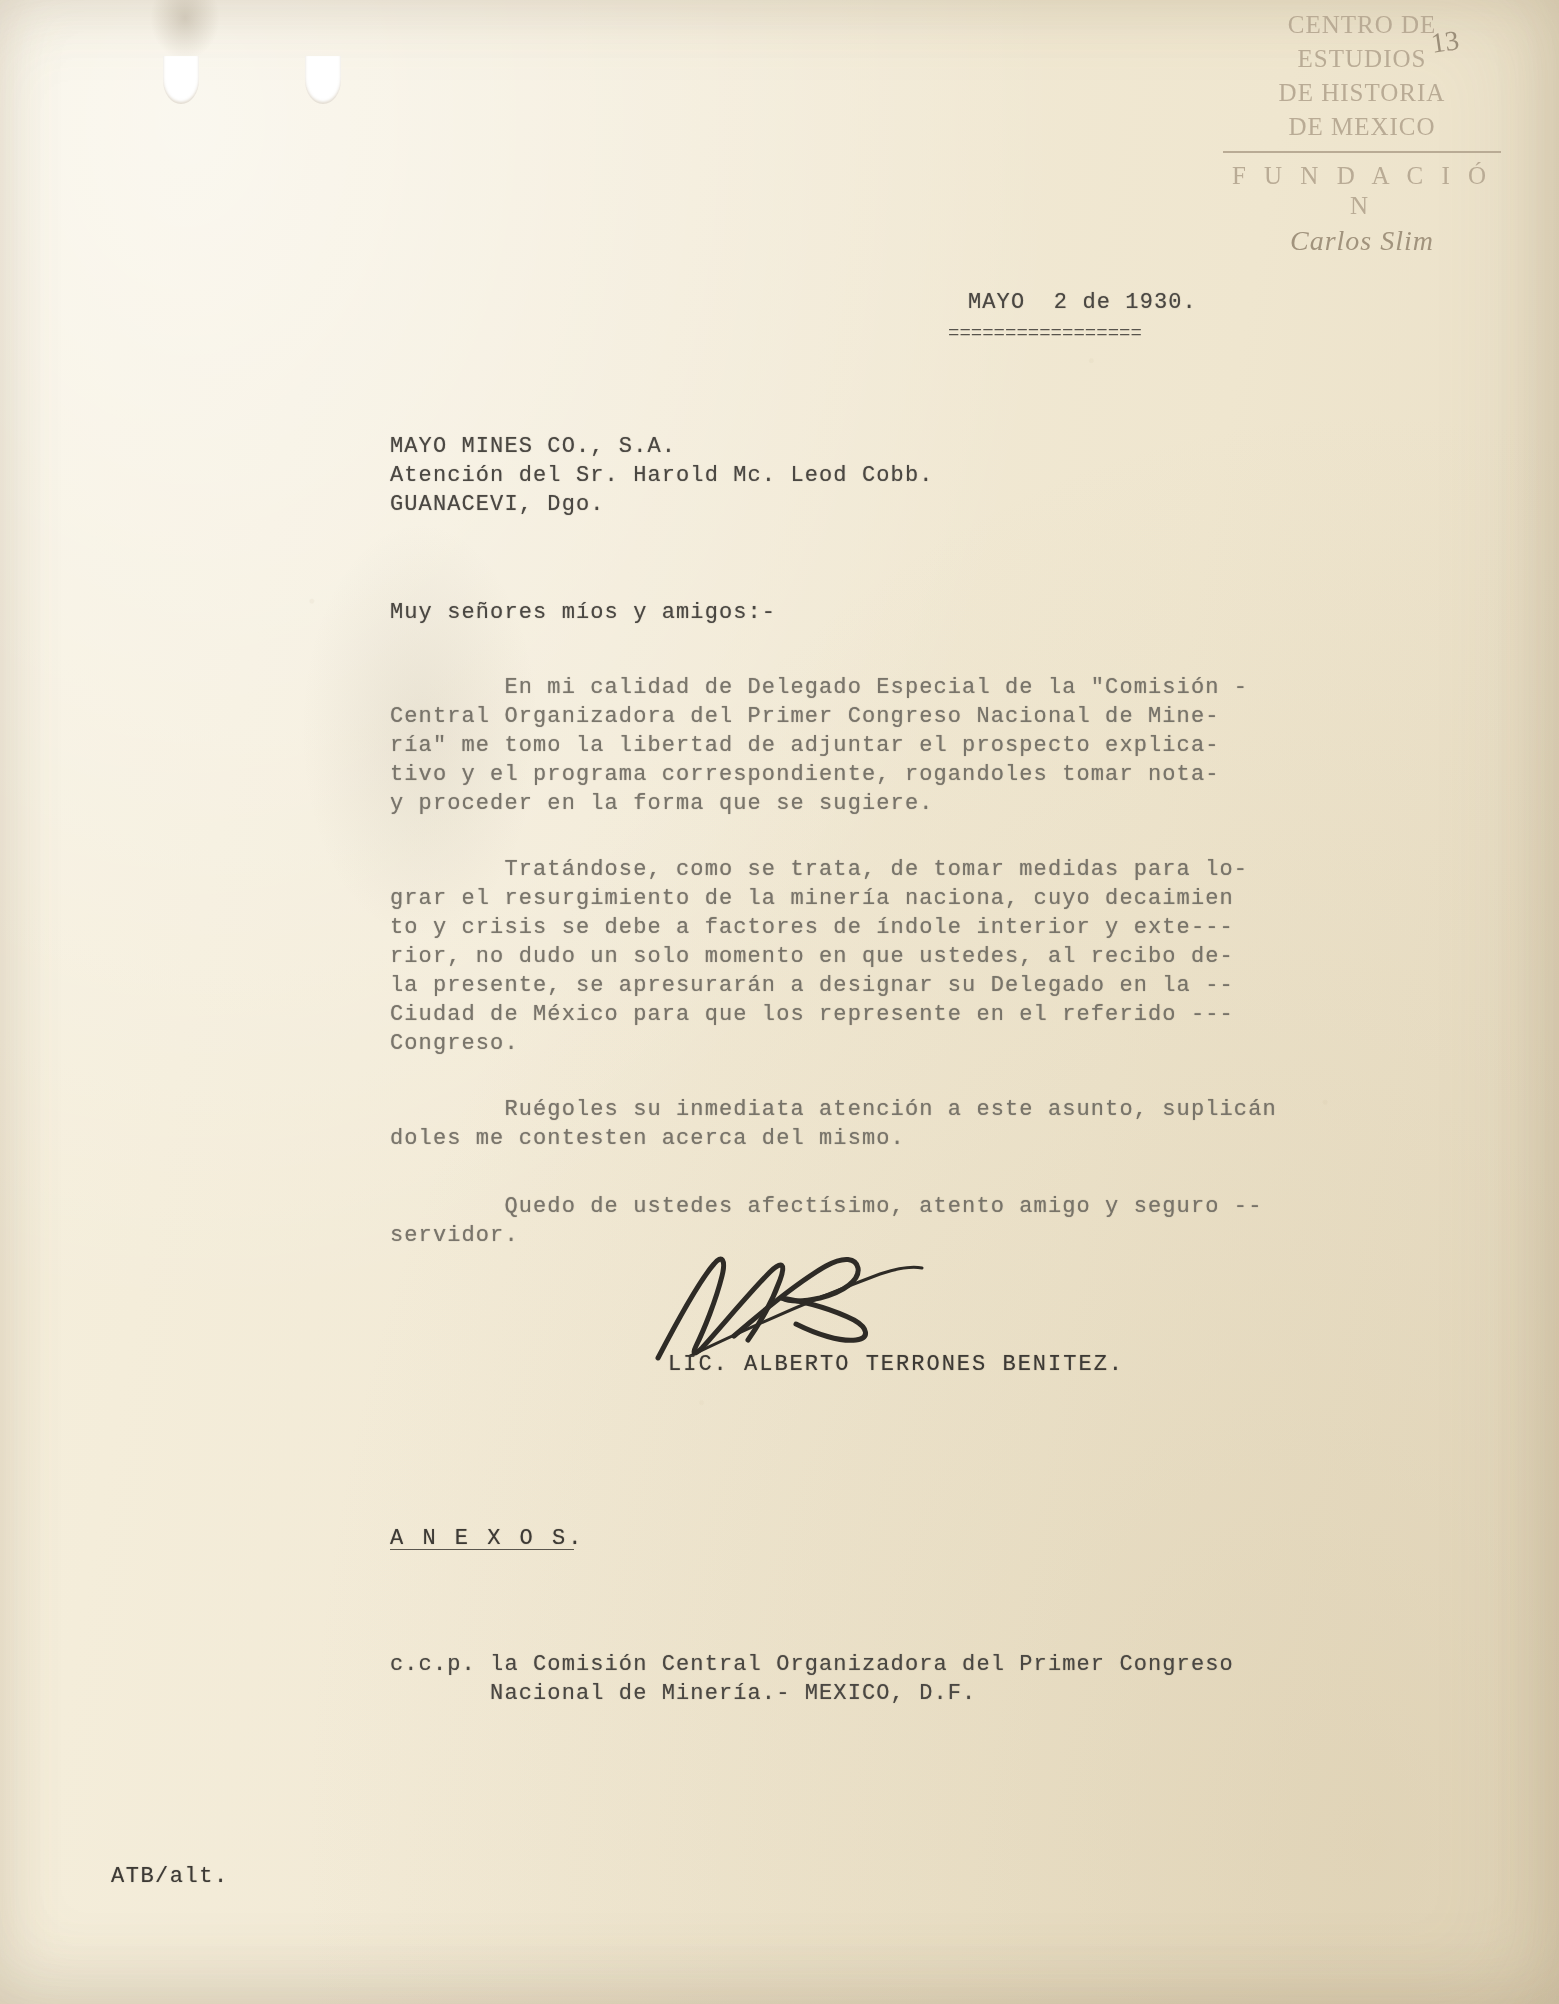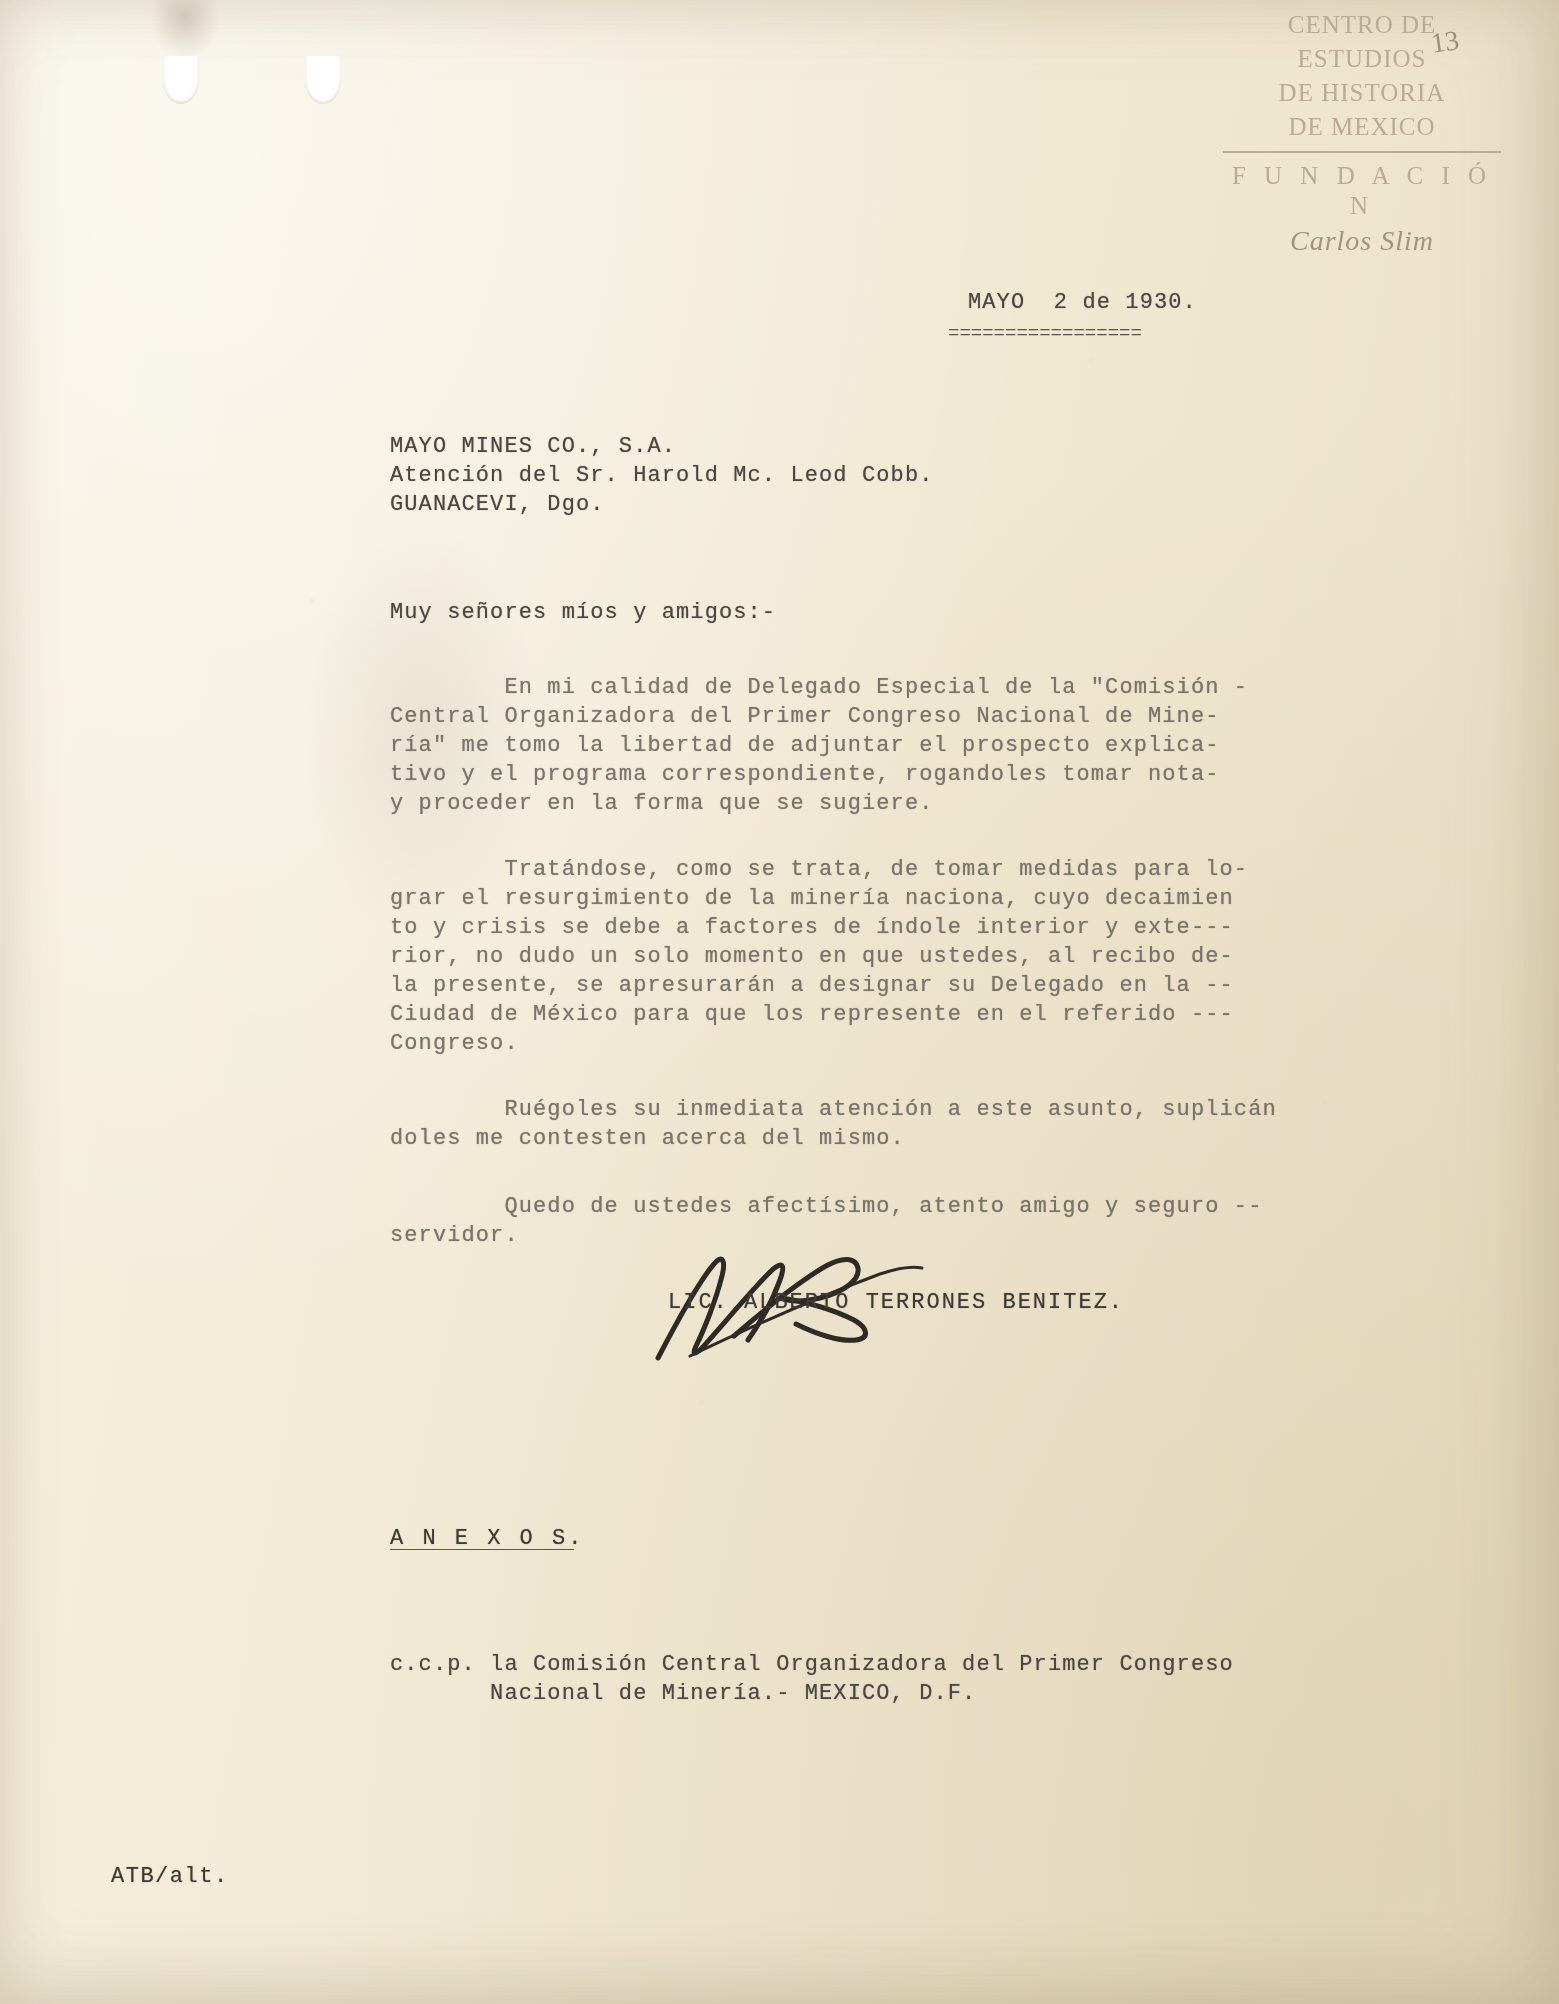--- a/index.html
+++ b/index.html
@@ -140,21 +140,21 @@
     color: #57534c;
     letter-spacing: 0px;
     white-space: pre;
   }
   .addressee { left: 390px; top: 432px; }
   .salutation { left: 390px; top: 598px; }
   .para1 { left: 390px; top: 673px; }
   .para2 { left: 390px; top: 855px; }
   .para3 { left: 390px; top: 1095px; }
   .para4 { left: 390px; top: 1192px; }
-  .signer { left: 668px; top: 1288px; letter-spacing: 2px; }
+  .signer { left: 668px; top: 1350px; letter-spacing: 2px; }
   .anexos { left: 390px; top: 1524px; letter-spacing: 3px; }
   .anexos::after {
     content: "";
     position: absolute;
     left: 0;
     right: 10px;
     bottom: 3px;
     height: 1px;
     background: #5a564e;
   }

